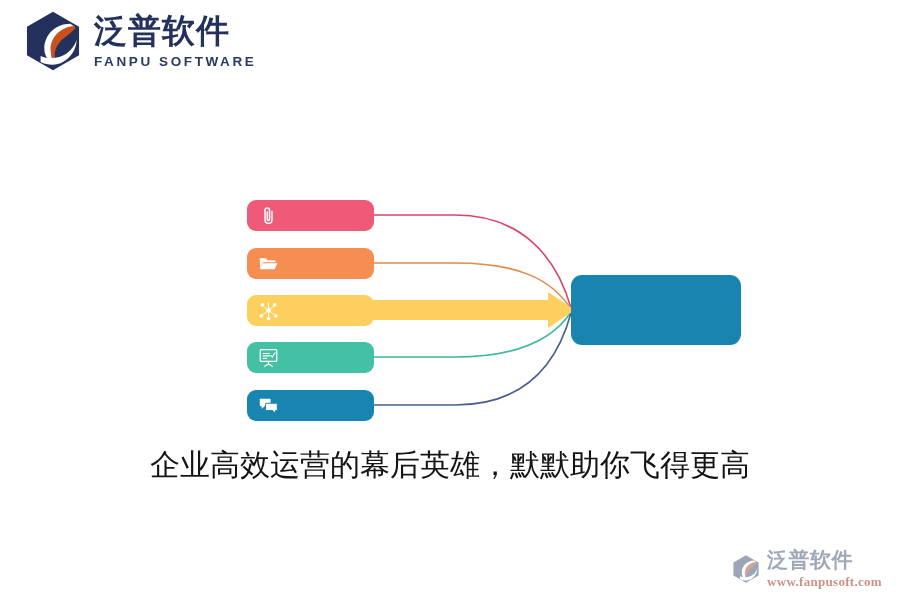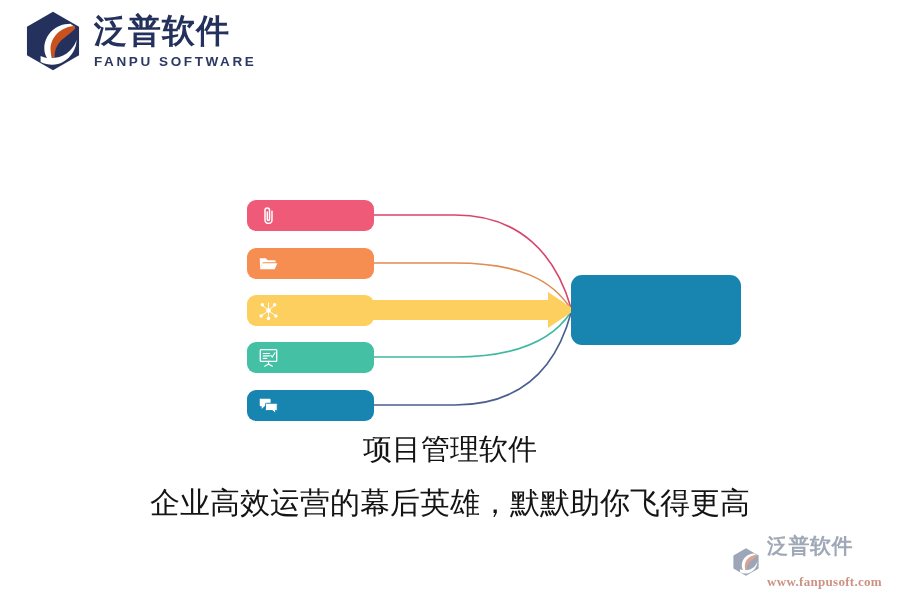--- a/index.html
+++ b/index.html
@@ -141,21 +141,21 @@
     font-weight: bold;
     color: #9aa4b4;
     letter-spacing: 0.5px;
     font-family: "DejaVu Sans", "Liberation Sans", sans-serif;
   }
   #watermark-url {
     font-size: 13px;
     font-weight: bold;
     color: #c98c7d;
     letter-spacing: 0.3px;
-    margin-top: 18px;
+    margin-top: 4px;
     font-family: "Liberation Serif", "DejaVu Serif", serif;
   }
 </style>
 </head>
 <body>
 
 <div id="brand-header">
   <svg id="brand-mark" viewBox="0 0 100 100">
     <path d="M50 3 L92 27 L92 73 L50 97 L8 73 L8 27 Z" fill="#24315c"></path>
     <path d="M78 22 C54 22 36 40 36 62 C36 74 42 82 52 86 C44 74 46 56 58 44 C66 36 74 30 86 28 Z" fill="#ffffff"></path>
@@ -236,21 +236,20 @@
     <svg class="chip-icon" viewBox="0 0 24 24">
       <path d="M2 4.4 h11.4 a1 1 0 0 1 1 1 v6.4 a1 1 0 0 1 -1 1 H7.4 L4.2 16 v-3.2 H3 a1 1 0 0 1 -1 -1 Z" fill="#ffffff"></path>
       <path d="M9.6 9.4 h11.4 a1 1 0 0 1 1 1 v6.4 a1 1 0 0 1 -1 1 h-1.2 V21 l-3.2 -3.2 H9.6 a1 1 0 0 1 -1 -1 v-6.4 a1 1 0 0 1 1 -1 Z" fill="#ffffff" stroke="#1785af" stroke-width="1.1"></path>
     </svg>
   </div>
 
   <div id="target-node"></div>
 </div>
 
 <div id="caption-block">
-  <div id="caption-title">项目管理软件</div>
   <div id="caption-subtitle">企业高效运营的幕后英雄，默默助你飞得更高</div>
 </div>
 
 <div id="watermark">
   <svg id="watermark-mark" viewBox="0 0 100 100">
     <path d="M50 4 L92 28 L92 72 L50 96 L8 72 L8 28 Z" fill="#97a2b3"></path>
     <path d="M78 22 C54 22 36 40 36 62 C36 74 42 82 52 86 C44 74 46 56 58 44 C66 36 74 30 86 28 Z" fill="#ffffff"></path>
     <path d="M84 26 C62 28 46 44 46 64 C46 72 49 78 54 82 C50 70 55 54 68 45 C75 40 81 35 86 30 Z" fill="#d9a08f"></path>
     <path d="M30 74 C44 80 60 78 72 70 C80 64 86 56 88 48 C88 62 80 76 66 84 C56 90 42 90 30 84 Z" fill="#ffffff"></path>
   </svg>

